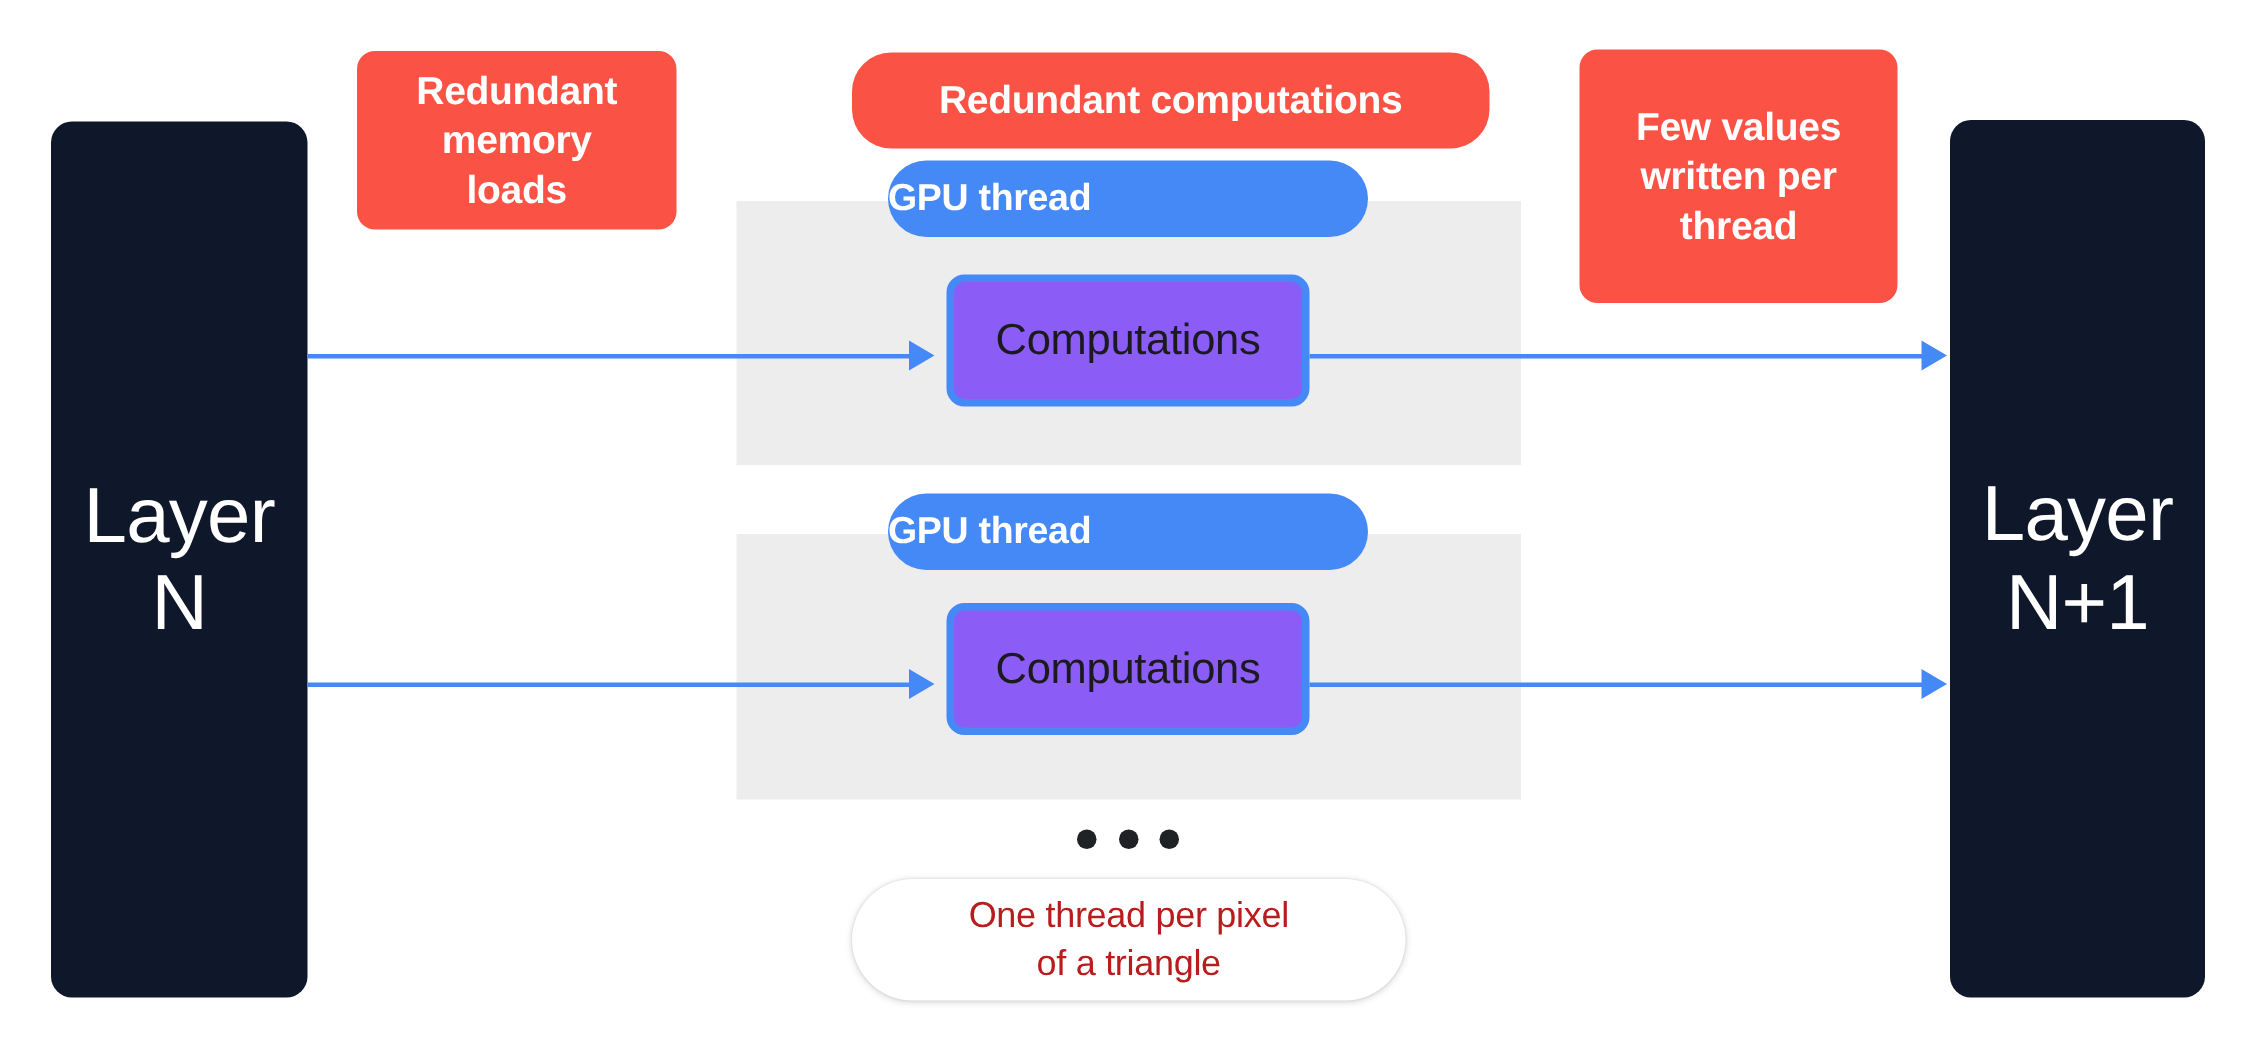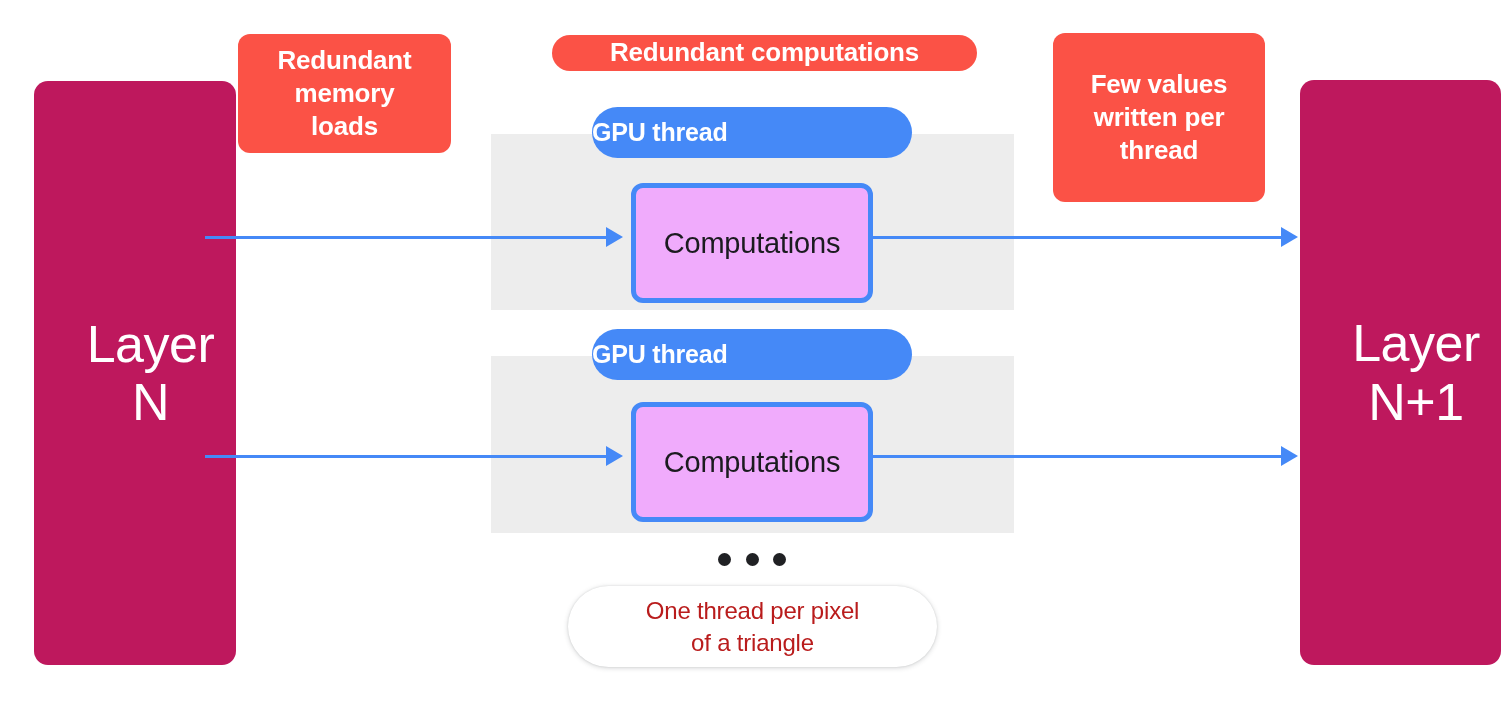--- a/index.html
+++ b/index.html
@@ -16,32 +16,31 @@
     position: relative;
     width: 1502px;
     height: 706px;
     background: #ffffff;
     overflow: hidden;
   }
 
   
   .layer-block {
     position: absolute;
-    background: #be185d;
+    background: #0f172a;
     border-radius: 14px;
     display: flex;
     align-items: center;
     justify-content: center;
     text-align: center;
     color: #ffffff;
     font-size: 52px;
     font-weight: 400;
     line-height: 1.12;
     letter-spacing: -0.5px;
-    padding-left: 31px;
   }
   #layer-n     { left: 34px;   top: 81px;  width: 171px; height: 584px; }
   #layer-n1    { left: 1300px; top: 80px;  width: 170px; height: 585px; }
 
   
   .red-badge {
     position: absolute;
     background: #FB5246;
     color: #ffffff;
     display: flex;
@@ -51,21 +50,21 @@
     font-weight: bold;
     line-height: 1.27;
     letter-spacing: -0.2px;
     box-sizing: border-box;
   }
   #badge-mem {
     left: 238px; top: 34px; width: 213px; height: 119px;
     border-radius: 12px; font-size: 26px; padding: 0 10px;
   }
   #badge-comp {
-    left: 552px; top: 35px; width: 425px; height: 36px;
+    left: 568px; top: 35px; width: 425px; height: 64px;
     border-radius: 26px; font-size: 26px;
   }
   #badge-write {
     left: 1053px; top: 33px; width: 212px; height: 169px;
     border-radius: 12px; font-size: 26px; padding: 0 8px;
   }
 
   
   .thread-band {
     position: absolute;
@@ -93,22 +92,22 @@
     justify-content: flex-start;
   }
   #gpu-pill-1 { top: 107px; }
   #gpu-pill-2 { top: 329px; }
 
   
   .comp-box {
     position: absolute;
     left: 631px;
     width: 242px;
-    height: 120px;
-    background: #f0abfc;
+    height: 88px;
+    background: #8b5cf6;
     border: 5px solid #4589F7;
     border-radius: 12px;
     box-sizing: border-box;
     display: flex;
     align-items: center;
     justify-content: center;
     color: #1b1b1f;
     font-size: 29px;
     font-weight: 400;
     letter-spacing: -0.2px;

